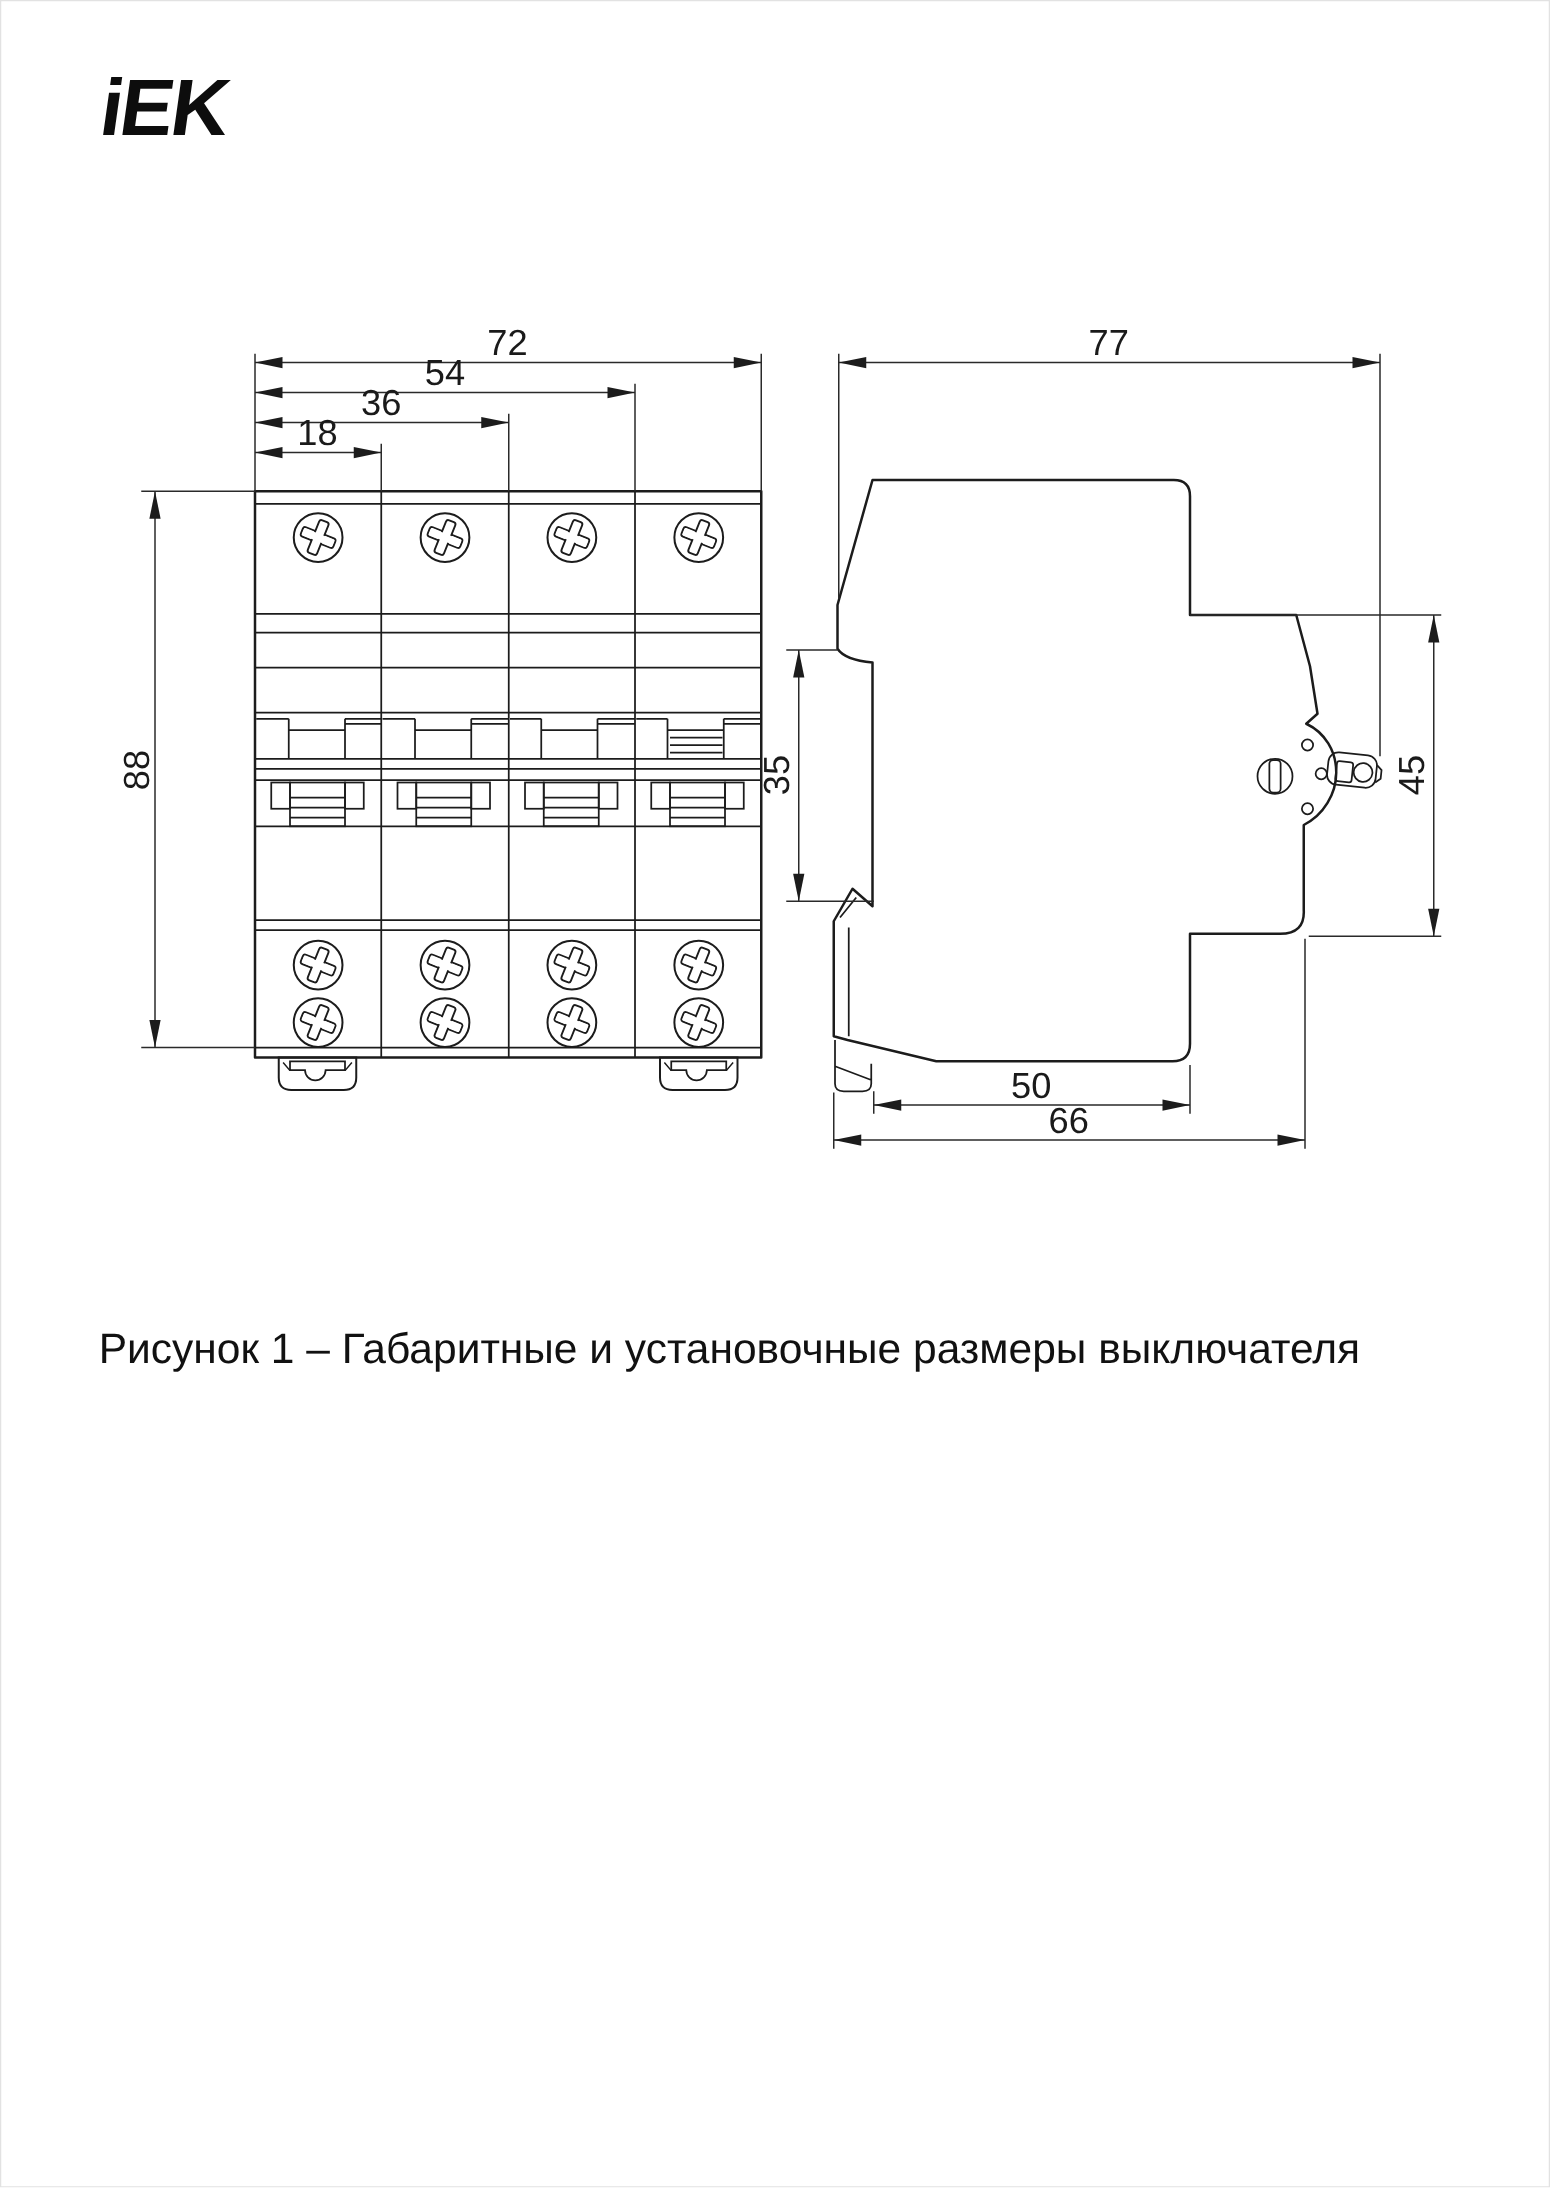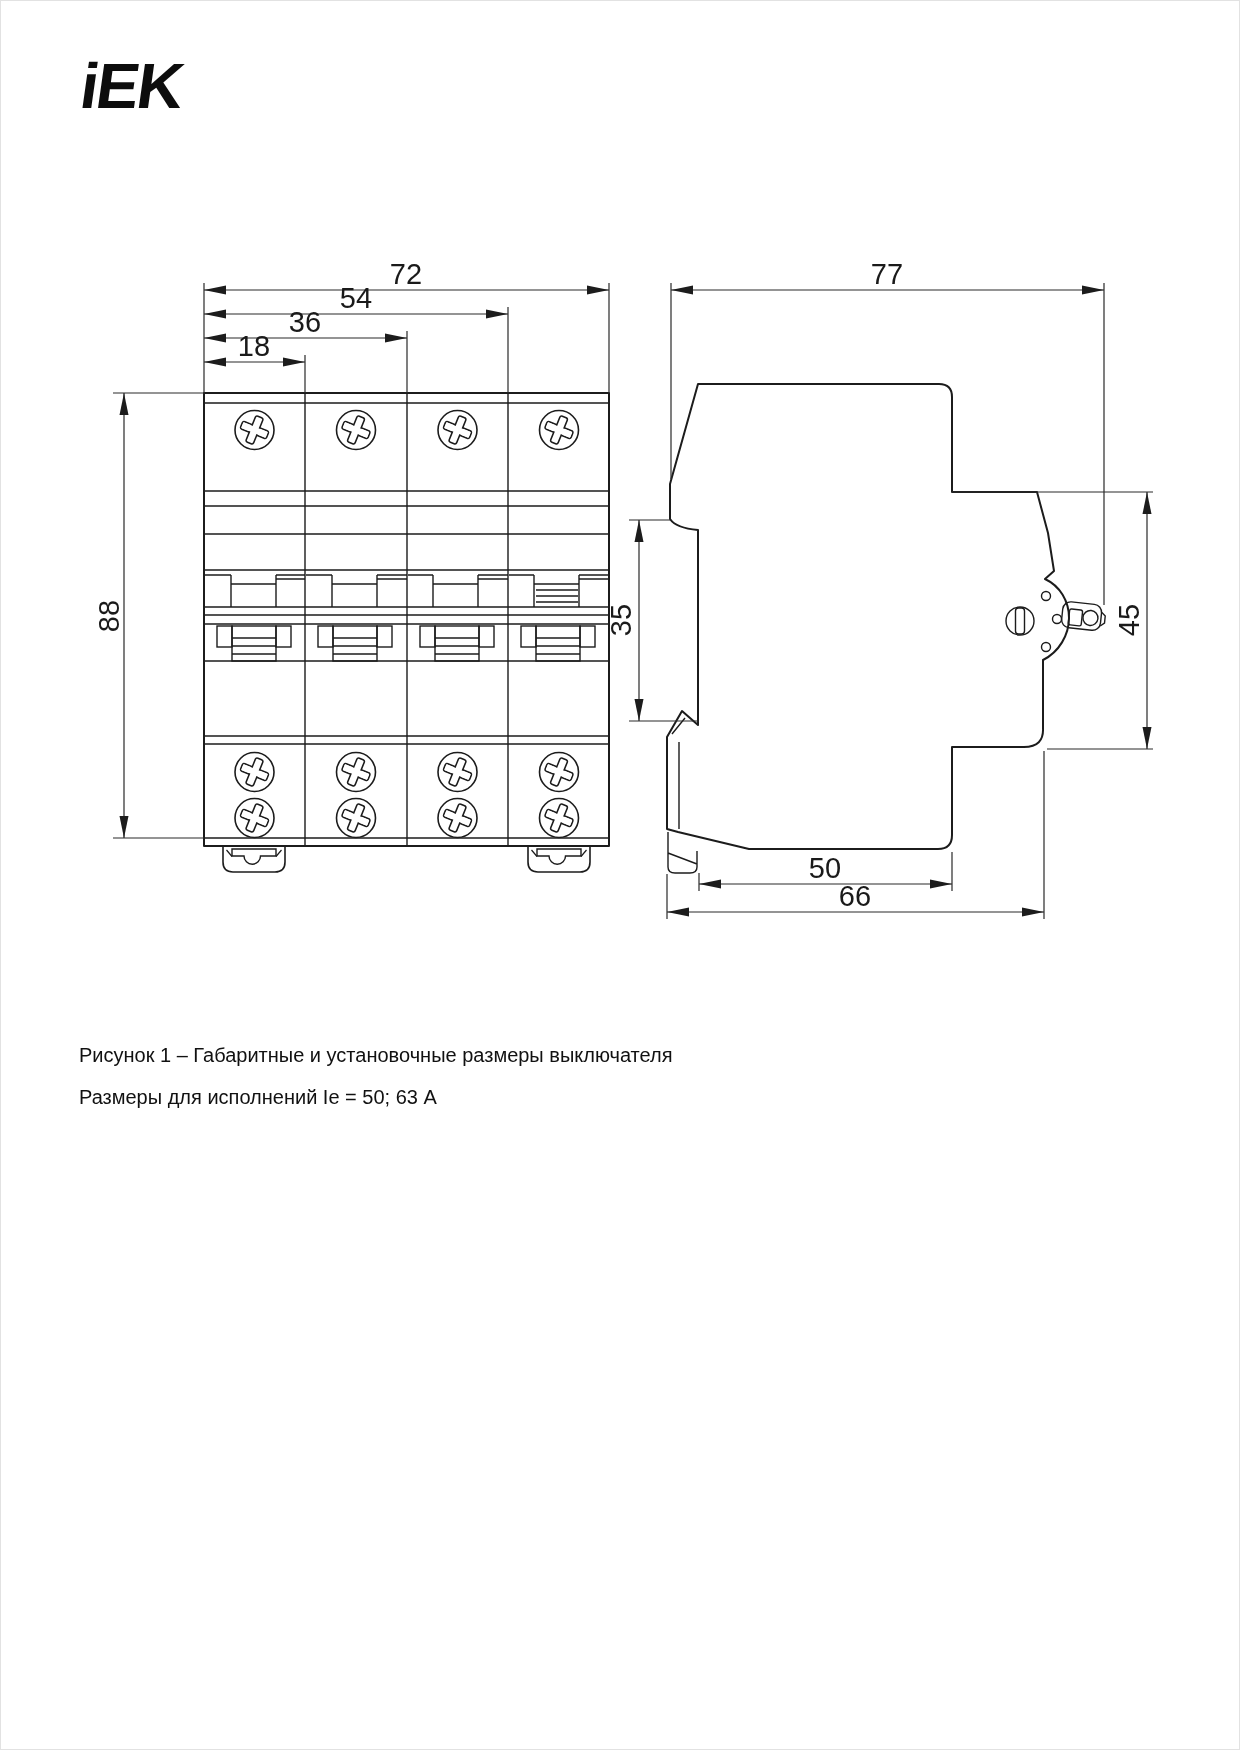--- a/index.html
+++ b/index.html
@@ -2,21 +2,21 @@
 <html><head>
 <meta charset="utf-8">
 <style>
   html,body{margin:0;padding:0;background:#ffffff;}
   .page{position:relative;width:1238px;height:1748px;background:#ffffff;
         border:1px solid #e2e2e2;overflow:hidden;
         font-family:"Liberation Sans", sans-serif;color:#1a1a1a;}
   .logo{position:absolute;left:80px;top:48px;font-size:64px;font-weight:900;
         letter-spacing:-2px;transform:skewX(-8deg);color:#0d0d0d;}
   .drawing-svg{position:absolute;left:0;top:0;}
-  .caption{position:absolute;left:78px;font-size:20px;color:#111111;}
+  .caption{position:absolute;left:78px;font-size:34px;color:#111111;margin-top:16px;}
   .caption.line1{top:1043px;}
   .caption.line2{top:1085px;}
   svg text{font-family:"Liberation Sans", sans-serif;font-size:29px;fill:#1a1a1a;}
   .outline{fill:none;stroke:#1c1c1c;stroke-width:2;stroke-linejoin:round;}
   .inner{fill:none;stroke:#1c1c1c;stroke-width:1.4;}
   .thin{fill:none;stroke:#2a2a2a;stroke-width:1.2;}
   .arrow{fill:#1c1c1c;stroke:none;}
 </style>
 </head>
 <body>
@@ -165,14 +165,13 @@
         <polygon class="arrow" points="1043,911 1021,906.5 1021,915.5"></polygon>
       <text x="886" y="283" text-anchor="middle">77</text>
       <text transform="translate(630,619) rotate(-90)" text-anchor="middle">35</text>
       <text transform="translate(1138,619) rotate(-90)" text-anchor="middle">45</text>
       <text x="824" y="877" text-anchor="middle">50</text>
       <text x="854" y="905" text-anchor="middle">66</text>
     </g>
   </svg>
 
   <div class="caption line1">Рисунок 1 – Габаритные и установочные размеры выключателя</div>
-  <div class="caption line2">Размеры для исполнений Ie = 50; 63 А</div>
 </div>
 
 </body></html>

